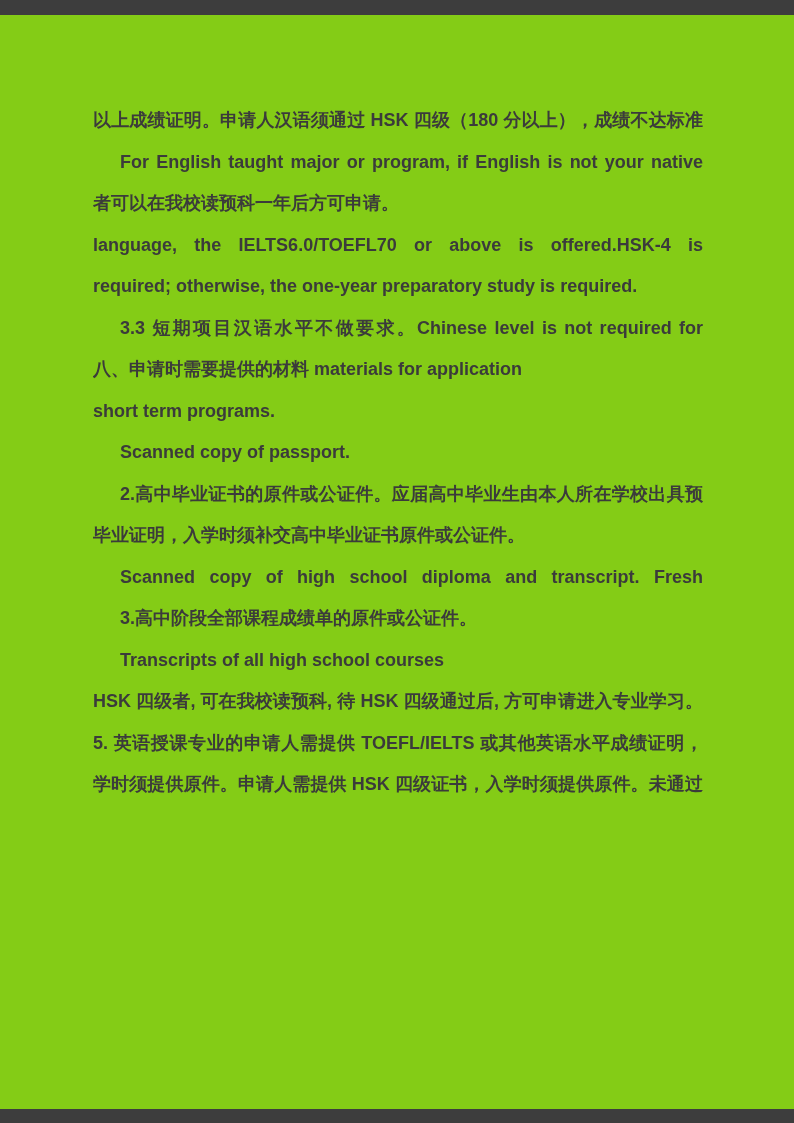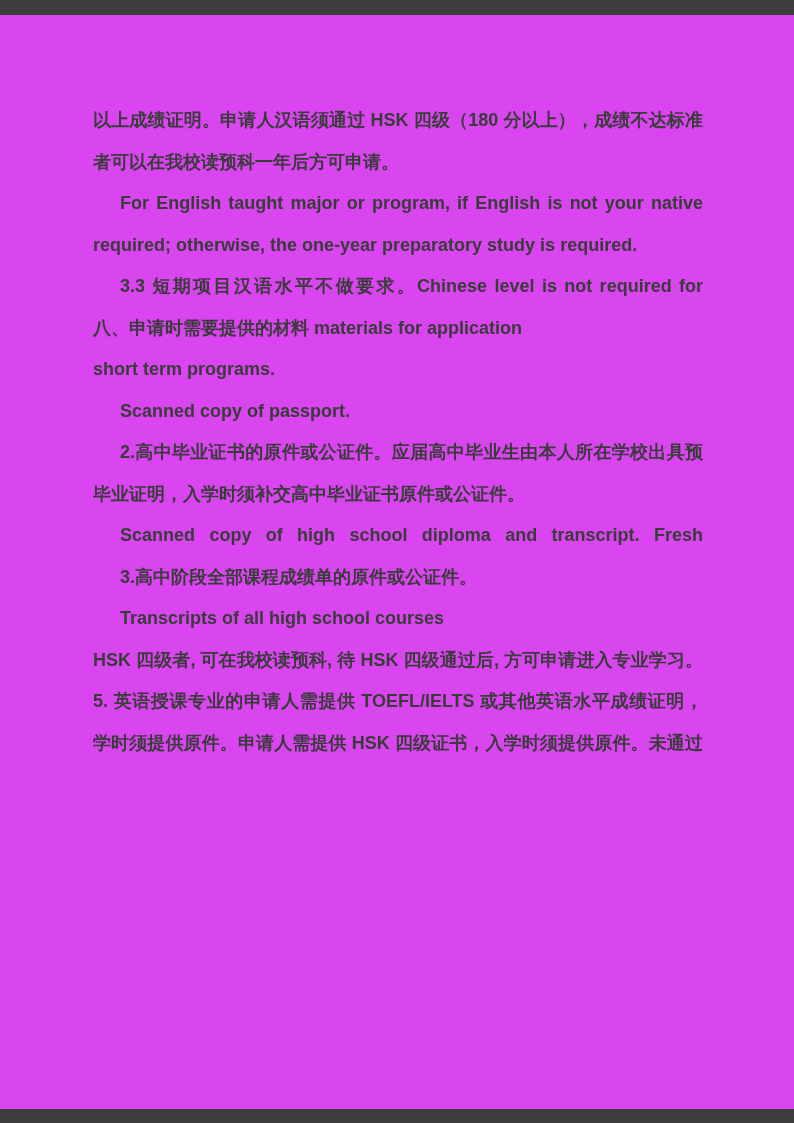--- a/index.html
+++ b/index.html
@@ -38,26 +38,27 @@
   }
   .line.justify {
     text-align: justify;
     text-align-last: justify;
   }
   .line.indent { padding-left: 27px; }
 </style>
 </head>
 <body>
 
-<div class="page" style="background: #d946ef;">
+<div class="page" style="background: #84cc16;">
   <div class="edge edge-top" style="background: rgb(61, 61, 61);"></div>
   <div class="content" style="color: rgb(59, 59, 59);">
       <div class="line justify">以上成绩证明。申请人汉语须通过 HSK 四级（180 分以上），成绩不达标准</div>
+      <div class="line justify indent">For English taught major or program, if English is not your native</div>
       <div class="line">者可以在我校读预科一年后方可申请。</div>
-      <div class="line justify indent">For English taught major or program, if English is not your native</div>
+      <div class="line justify">language, the IELTS6.0/TOEFL70 or above is offered.HSK-4 is</div>
       <div class="line">required; otherwise, the one-year preparatory study is required.</div>
       <div class="line justify indent">3.3 短期项目汉语水平不做要求。Chinese level is not required for</div>
       <div class="line">八、申请时需要提供的材料 materials for application</div>
       <div class="line">short term programs.</div>
       <div class="line indent">Scanned copy of passport.</div>
       <div class="line justify indent">2.高中毕业证书的原件或公证件。应届高中毕业生由本人所在学校出具预计</div>
       <div class="line">毕业证明，入学时须补交高中毕业证书原件或公证件。</div>
       <div class="line justify indent">Scanned copy of high school diploma and transcript. Fresh</div>
       <div class="line indent">3.高中阶段全部课程成绩单的原件或公证件。</div>
       <div class="line indent">Transcripts of all high school courses</div>

